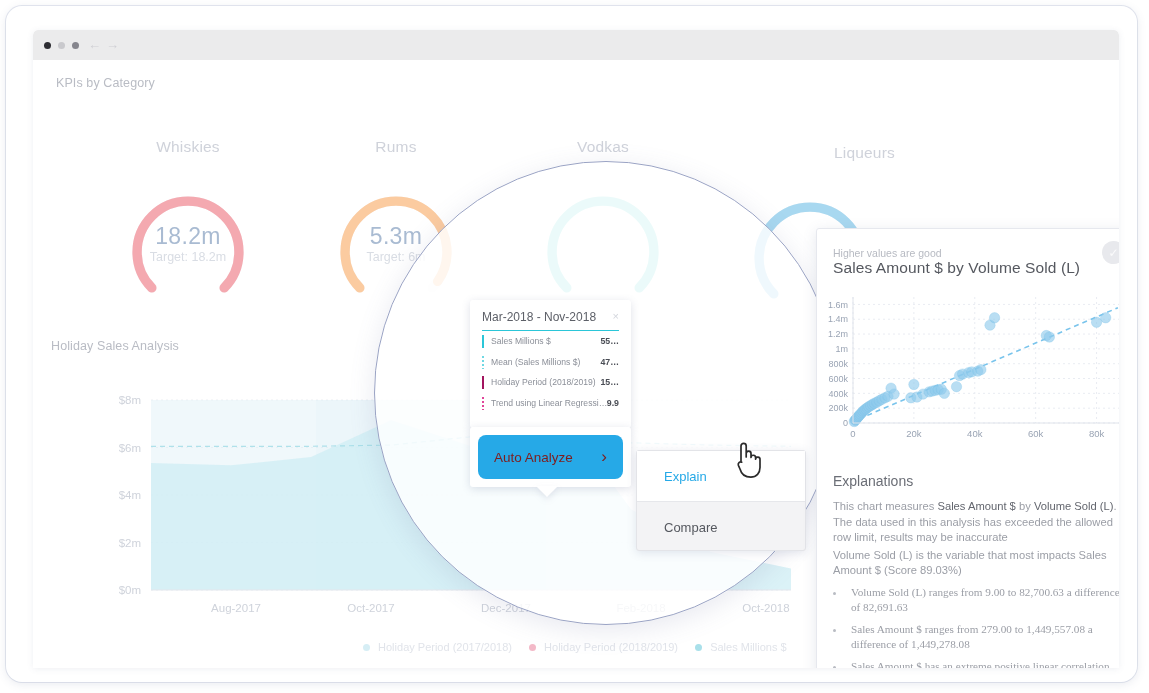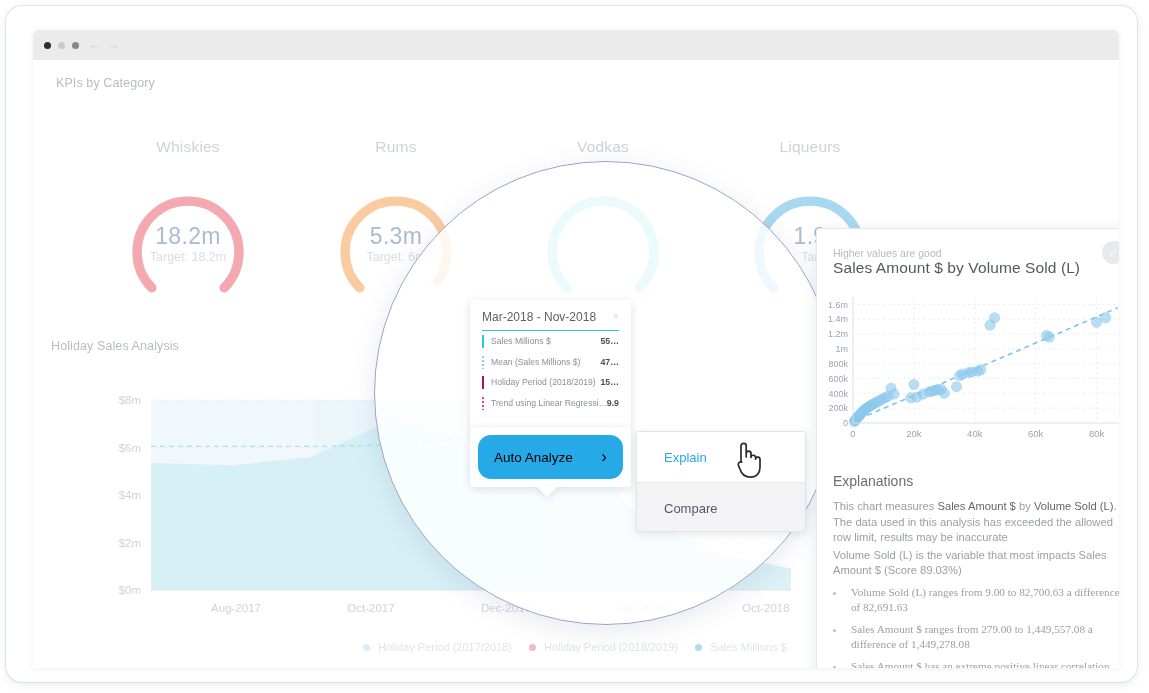--- a/index.html
+++ b/index.html
@@ -78,21 +78,21 @@
     position: absolute; left: 0; top: 85px; width: 100%;
     font-size: 23px; color: #a9bbd2; font-weight: 300; letter-spacing: .3px;
   }
   .gauge .tgt {
     position: absolute; left: 0; top: 112px; width: 100%;
     font-size: 12.5px; color: #d9dde4;
   }
   #gauge-0 { left: 70px;  top: 78px; }
   #gauge-1 { left: 278px; top: 78px; }
   #gauge-2 { left: 485px; top: 78px; }
-  #gauge-3 { left: 692px; top: 78px; }
+  #gauge-3 { left: 692px; top: 84px; text-align: right; }
 
   
   #areachart { position: absolute; left: 18px; top: 305px; width: 760px; height: 270px; }
   .legend {
     position: absolute; left: 330px; top: 580px;
     font-size: 11px; color: #e1e4ea; white-space: nowrap;
   }
   .legend .li { display: inline-block; margin-right: 14px; }
   .legend .sw {
     display: inline-block; width: 7px; height: 7px; border-radius: 50%;
@@ -150,39 +150,39 @@
   
   #auto-wrap {
     position: absolute; left: 437px; top: 367px;
     width: 161px; height: 60px;
     background: #fff; border-radius: 3px;
     box-shadow: 0 2px 9px rgba(90,100,140,.20);
     padding: 8px;
   }
   #auto-btn {
     width: 100%; height: 100%;
-    background: #26a9e7; border: none; border-radius: 13px;
-    color: #000000; font-size: 13.5px;
+    background: #26a9e7; border: none; border-radius: 8px;
+    color: #7f1d1d; font-size: 13.5px;
     display: flex; align-items: center; justify-content: space-between;
     padding: 0 16px; cursor: pointer;
     font-family: inherit;
   }
   #auto-btn .chev { font-size: 17px; font-weight: 300; }
   #auto-tail {
     position: absolute; left: 503px; top: 426px;
     width: 0; height: 0;
     border-left: 11px solid transparent;
     border-right: 11px solid transparent;
     border-top: 11px solid #fff;
     filter: drop-shadow(0 3px 3px rgba(90,100,140,.14));
   }
 
   
   #ctx-menu {
-    position: absolute; left: 603px; top: 371px;
+    position: absolute; left: 603px; top: 390px;
     width: 170px; height: 101px;
     background: #f3f3f5;
     border: 1px solid #e3e4e8;
     border-radius: 3px;
     box-shadow: 0 2px 10px rgba(90,100,140,.16);
   }
   .ctx-item {
     height: 50px; display: flex; align-items: center;
     padding-left: 27px; font-size: 13px; color: #55585f;
     cursor: pointer;

